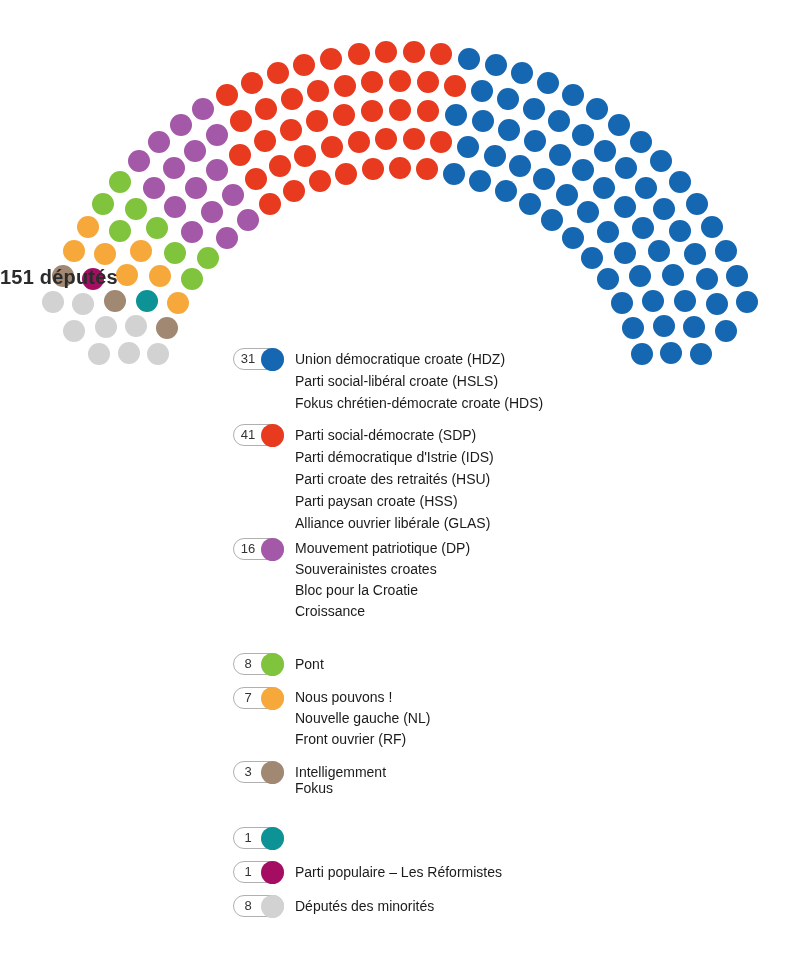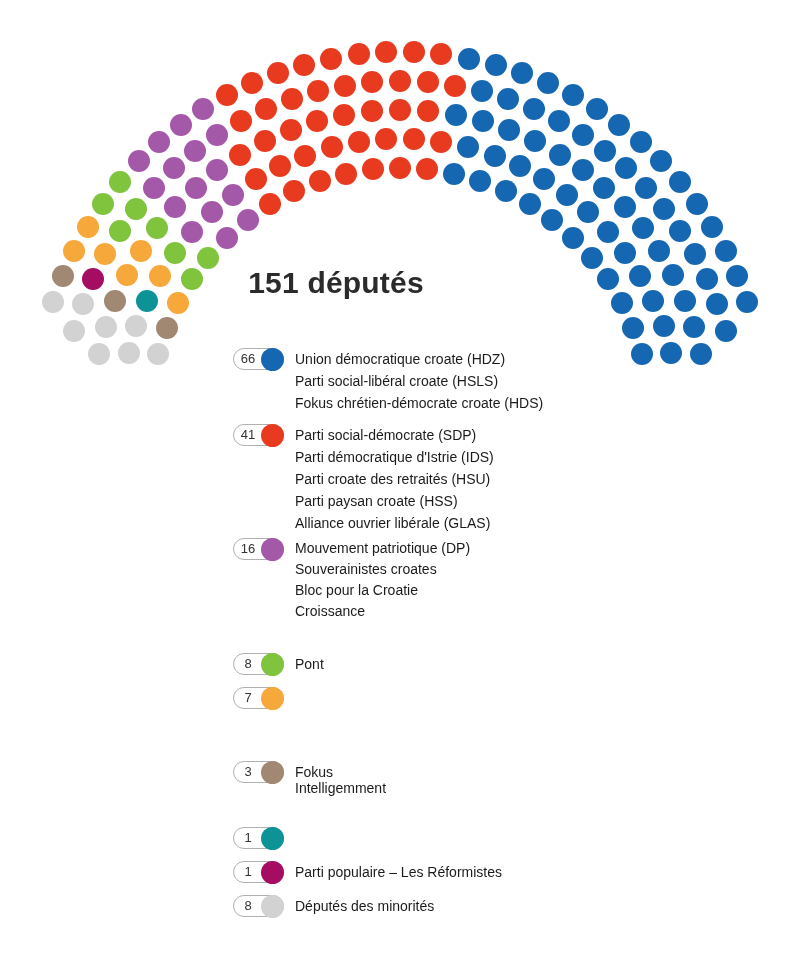--- a/index.html
+++ b/index.html
@@ -1,20 +1,20 @@
 <!DOCTYPE html>
 <html><head>
 <meta charset="utf-8">
 <style>
   html,body{margin:0;padding:0;background:#fff;}
   #stage{position:relative;width:800px;height:960px;background:#ffffff;overflow:hidden;
          font-family:"Liberation Sans",sans-serif;}
   .seat{position:absolute;width:22px;height:22px;border-radius:50%;}
-  .chart-title{position:absolute;top:266px;left:0;width:672px;text-align:center;
-               font-size:30px;font-weight:700;color:#2b2b2b;letter-spacing:0.2px;}
+  .chart-title{position:absolute;top:266px;left:0;width:672px;
+               font-size:20px;font-weight:700;color:#2b2b2b;letter-spacing:0.2px;}
   .legend{position:absolute;left:0;top:0;width:800px;height:960px;}
   .legend-entry{position:absolute;left:233px;--lh:22px;}
   .entry-0{top:348px}
   .entry-1{top:424px}
   .entry-2{top:538px;--lh:21px}
   .entry-3{top:653px}
   .entry-4{top:687px;--lh:21px}
   .entry-5{top:764px;--lh:16px}
   .entry-6{top:827px}
   .entry-7{top:861px}
@@ -180,21 +180,21 @@
       <div class="seat" style="left: 683.226px; top: 315.922px; background: rgb(22, 103, 177);"></div>
       <div class="seat" style="left: 714.517px; top: 319.778px; background: rgb(22, 103, 177);"></div>
       <div class="seat" style="left: 630.594px; top: 342.717px; background: rgb(22, 103, 177);"></div>
       <div class="seat" style="left: 660.291px; top: 341.869px; background: rgb(22, 103, 177);"></div>
       <div class="seat" style="left: 690.269px; top: 342.963px; background: rgb(22, 103, 177);"></div>
     </div>
   <div class="chart-title">151 députés</div>
   <div class="legend">
       <div class="legend-entry entry-0">
         <span class="badge">
-          <span class="count">66</span>
+          <span class="count">31</span>
           <span class="swatch" style="background: rgb(22, 103, 177);"></span>
         </span>
         <div class="names">
           <div>Union démocratique croate (HDZ)</div>
           <div>Parti social-libéral croate (HSLS)</div>
           <div>Fokus chrétien-démocrate croate (HDS)</div>
         </div>
       </div>
       <div class="legend-entry entry-1">
         <span class="badge">
@@ -228,29 +228,34 @@
         </span>
         <div class="names">
           <div>Pont</div>
         </div>
       </div>
       <div class="legend-entry entry-4">
         <span class="badge">
           <span class="count">7</span>
           <span class="swatch" style="background: rgb(247, 168, 59);"></span>
         </span>
+        <div class="names">
+          <div>Nous pouvons !</div>
+          <div>Nouvelle gauche (NL)</div>
+          <div>Front ouvrier (RF)</div>
+        </div>
       </div>
       <div class="legend-entry entry-5">
         <span class="badge">
           <span class="count">3</span>
           <span class="swatch" style="background: rgb(160, 136, 115);"></span>
         </span>
         <div class="names">
+          <div>Intelligemment</div>
           <div>Fokus</div>
-          <div>Intelligemment</div>
         </div>
       </div>
       <div class="legend-entry entry-6">
         <span class="badge">
           <span class="count">1</span>
           <span class="swatch" style="background: rgb(13, 147, 150);"></span>
         </span>
       </div>
       <div class="legend-entry entry-7">
         <span class="badge">

